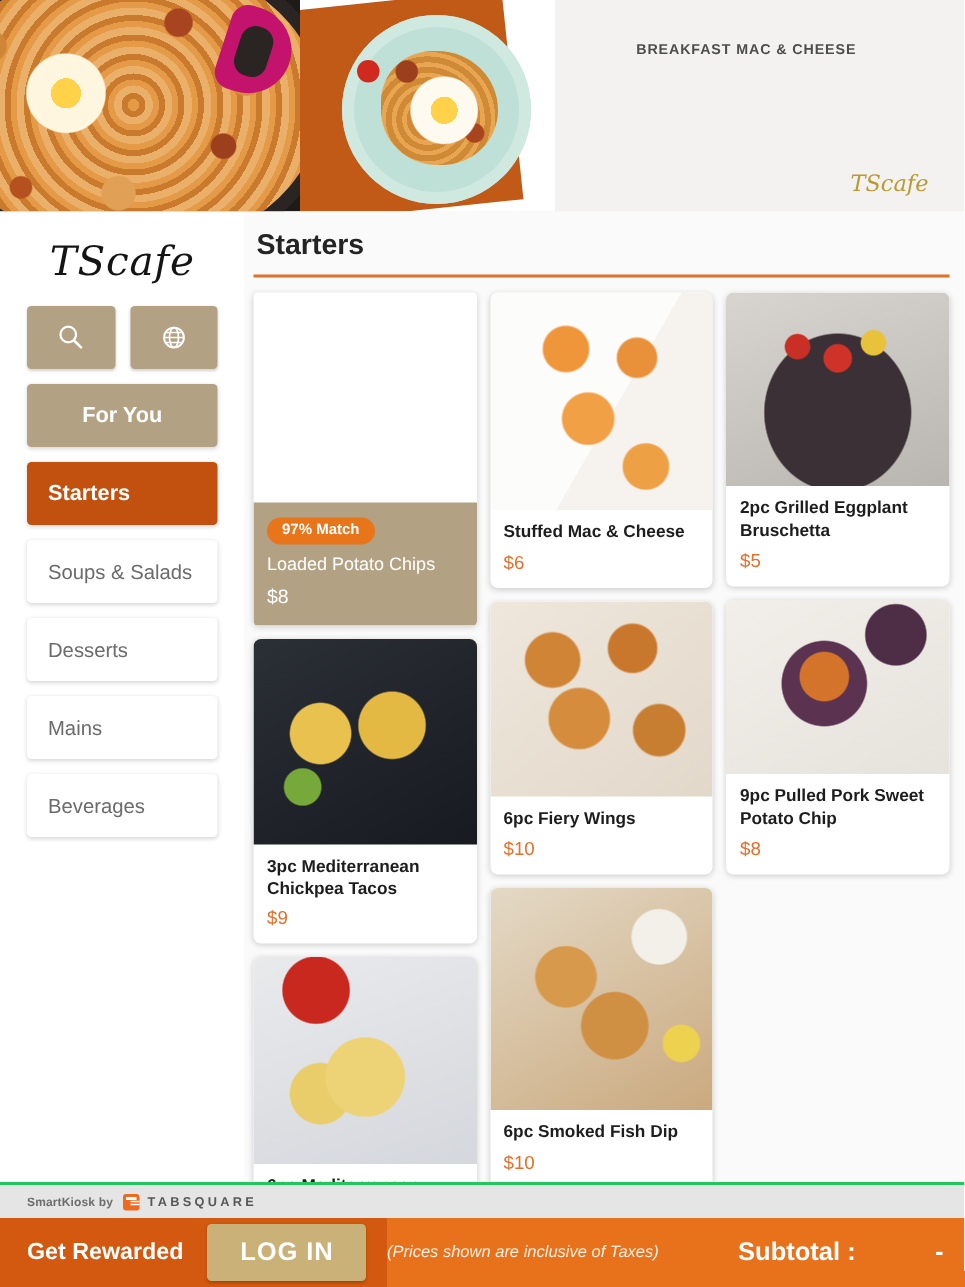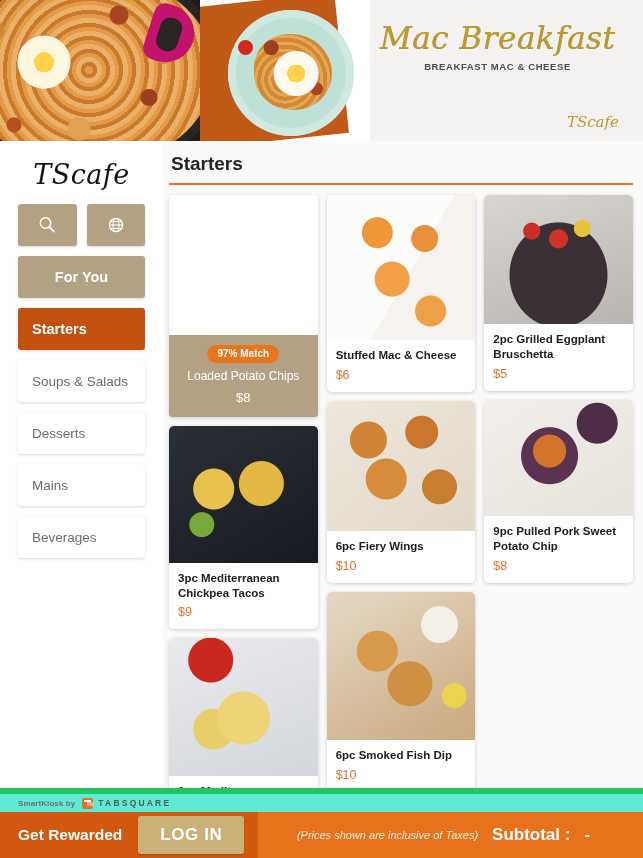--- a/index.html
+++ b/index.html
@@ -226,21 +226,21 @@
     color: #1d1d1d;
     line-height: 1.3;
   }
   .card-price {
     margin-top: 5px;
     font-size: 12.5px;
     color: #e2702a;
     font-weight: normal;
   }
   
-  .card.match { border-radius: 3px; text-align: center; }
+  .card.match { border-radius: 3px; }
   .card.match .card-body {
     background: #b3a183;
     padding: 8px 9px 12px 9px;
   }
   .card.match .card-name { color: #ffffff; font-weight: normal; font-size: 12px; }
   .card.match .card-price { color: #ffffff; font-size: 13px; }
   .match-badge {
     display: inline-block;
     background: #e8751a;
     color: #ffffff;
@@ -290,25 +290,25 @@
   .ph-fish     { background: radial-gradient(circle at 34% 40%, #d79a4c 0 20px, rgba(0,0,0,0) 21px),
                              radial-gradient(circle at 56% 62%, #cf9044 0 22px, rgba(0,0,0,0) 23px),
                              radial-gradient(circle at 76% 22%, #f2f0e8 0 18px, rgba(0,0,0,0) 19px),
                              radial-gradient(circle at 86% 70%, #ecd24e 0 12px, rgba(0,0,0,0) 13px),
                              linear-gradient(150deg, #e4d9c6, #caa97e); }
 
   
   .footer-note {
     position: absolute; left: 0; top: 788px;
     width: 643px; height: 24px;
-    background: #5eead4;
+    background: #e5e5e5;
     display: flex;
     align-items: center;
     padding-left: 18px;
-    border-top: 6px solid #22c55e;
+    border-top: 2px solid #22c55e;
   }
   .sk-by { font-size: 8px; color: #6d6d6d; font-weight: bold; letter-spacing: .1px; }
   .tsq-logo {
     width: 11px; height: 11px;
     background: #ee6a1e;
     border-radius: 2px;
     margin: 0 5px 0 7px;
     position: relative;
     flex: none;
   }
@@ -351,21 +351,21 @@
     letter-spacing: .6px;
     padding: 9px 22px;
     border-radius: 3px;
     box-shadow: 0 1px 2px rgba(0,0,0,.22);
   }
   .bb-right {
     flex: 1;
     background: #e8711c;
     display: flex;
     align-items: center;
-    justify-content: center;
+    justify-content: space-between;
     padding-right: 14px;
     gap: 14px;
   }
   .tax-note {
     color: #fdf0e2;
     font-size: 11px;
     font-style: italic;
   }
   .subtotal {
     color: #ffffff;
@@ -384,21 +384,20 @@
       <div class="skillet-handle"></div>
     </div>
     <div class="banner-photo-right">
       <div class="napkin"></div>
       <div class="plate">
         <div class="plate-food"></div>
         <div class="plate-tomato"></div>
       </div>
     </div>
     <div class="banner-brand">
-      <div class="brand-script">Mac Breakfast</div>
       <div class="brand-sub">BREAKFAST MAC &amp; CHEESE</div>
       <div class="brand-mini">TScafe</div>
     </div>
   </div>
 
   <div class="sidebar">
     <div class="logo">TScafe</div>
 
     <div class="icon-row">
       <div class="icon-btn">

